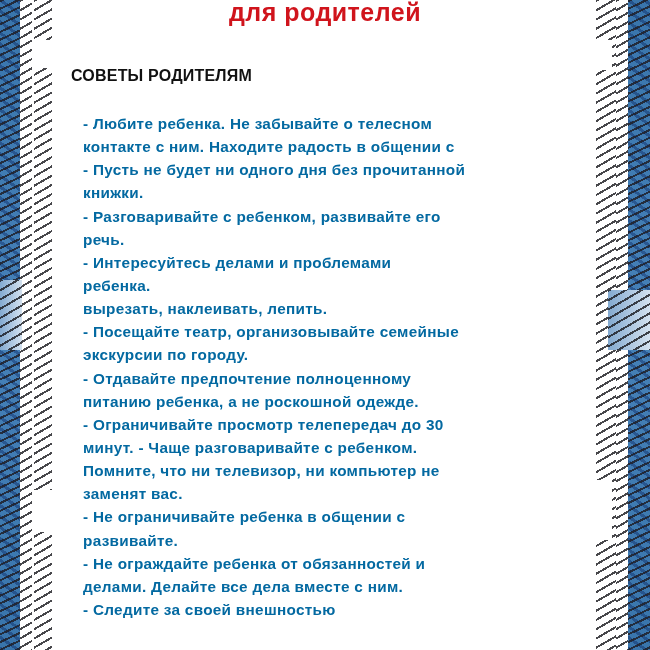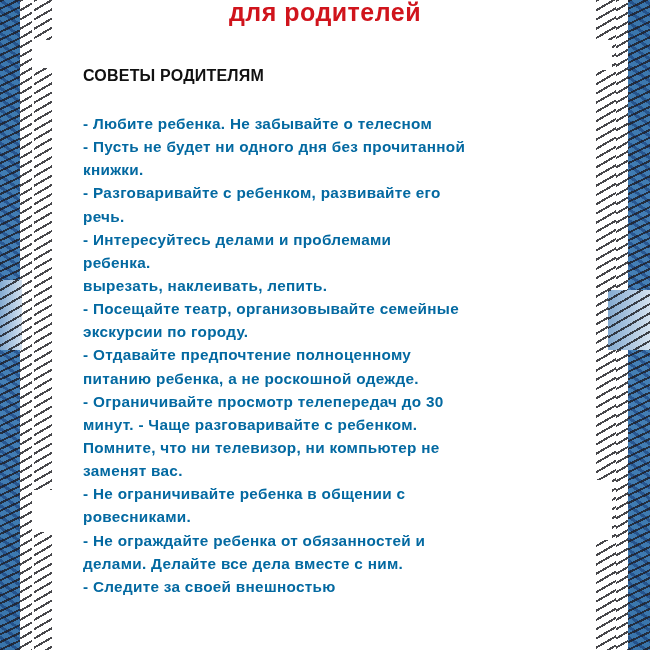--- a/index.html
+++ b/index.html
@@ -33,21 +33,21 @@
         linear-gradient(90deg, rgba(60,120,180,0.6), rgba(60,120,180,0.15));
     }
     .blank { background: #ffffff; }
 
     .title {
       position: absolute; left: 0; width: 650px; top: -2px;
       text-align: center; color: #d0141c; font-weight: bold; font-size: 25px;
       letter-spacing: 0.5px;
     }
     .heading {
-      position: absolute; left: 83px; top: 67px;
+      position: absolute; left: 71px; top: 67px;
       font-weight: bold; font-size: 16px; color: #111; letter-spacing: 0.2px;
     }
     .body-lines { position: absolute; left: 83px; top: 112px; width: 500px; }
     .line {
       height: 23.15px; line-height: 23.15px;
       font-weight: bold; font-size: 15.3px; color: #0369a1;
       white-space: nowrap; letter-spacing: 0.3px;
     }
   </style>
 </head>
@@ -69,35 +69,36 @@
   <div class="border-col stripe-blue-soft" style="left:608px; width:42px; top:290px; height:60px;"></div>
   <div class="border-col blank" style="left:596px; width:16px; top:40px; height:30px;"></div>
   <div class="border-col blank" style="left:596px; width:16px; top:480px; height:60px;"></div>
 
   <div class="title">для родителей</div>
 
   <div class="heading">СОВЕТЫ РОДИТЕЛЯМ</div>
 
   <div class="body-lines">
     <div class="line">- Любите ребенка. Не забывайте о телесном</div>
+    <div class="line">контакте с ним. Находите радость в общении с</div>
     <div class="line">- Пусть не будет ни одного дня без прочитанной</div>
     <div class="line">книжки.</div>
     <div class="line">- Разговаривайте с ребенком, развивайте его</div>
     <div class="line">речь.</div>
     <div class="line">- Интересуйтесь делами и проблемами</div>
     <div class="line">ребенка.</div>
     <div class="line">вырезать, наклеивать, лепить.</div>
     <div class="line">- Посещайте театр, организовывайте семейные</div>
     <div class="line">экскурсии по городу.</div>
     <div class="line">- Отдавайте предпочтение полноценному</div>
     <div class="line">питанию ребенка, а не роскошной одежде.</div>
     <div class="line">- Ограничивайте просмотр телепередач до 30</div>
     <div class="line">минут. - Чаще разговаривайте с ребенком.</div>
     <div class="line">Помните, что ни телевизор, ни компьютер не</div>
     <div class="line">заменят вас.</div>
     <div class="line">- Не ограничивайте ребенка в общении с</div>
-    <div class="line">ровесниками.</div>
+    <div class="line">развивайте.</div>
     <div class="line">- Не ограждайте ребенка от обязанностей и</div>
     <div class="line">делами. Делайте все дела вместе с ним.</div>
     <div class="line">- Следите за своей внешностью</div>
   </div>
 
 </div>
 
 </body></html>

